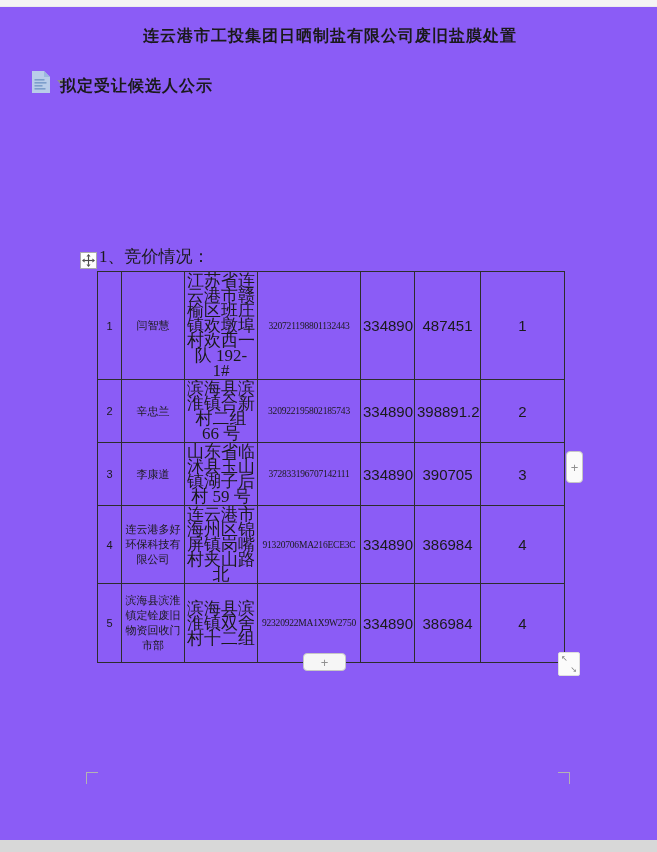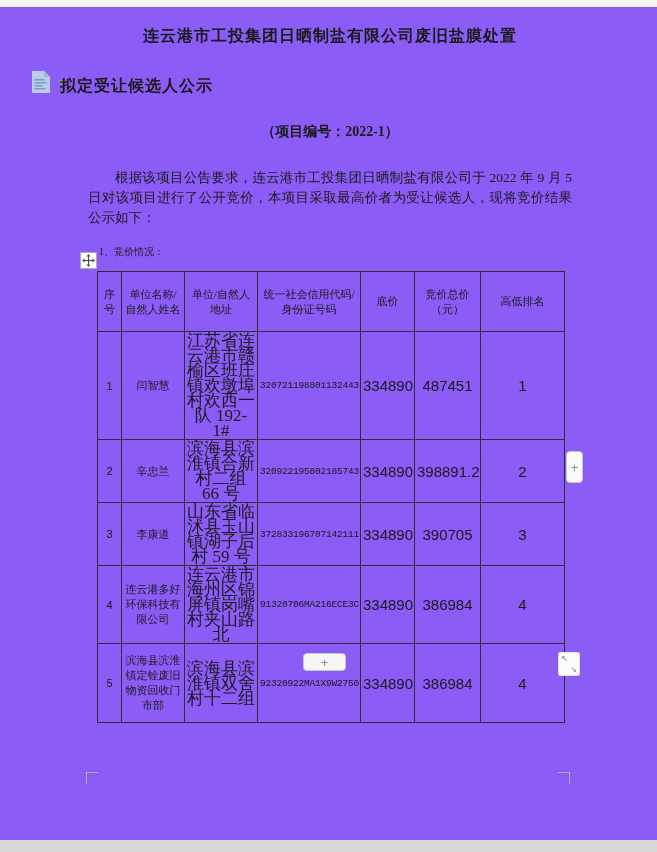--- a/index.html
+++ b/index.html
@@ -12,36 +12,36 @@
     background:#f4f4f4; border-bottom:1px solid #ececec; }
 
   .doc-title   { position:absolute; left:60px; top:26px; width:540px; text-align:center;
                  font-size:16px; font-weight:bold; letter-spacing:1px; }
   .doc-subtitle{ position:absolute; left:60px; top:76px; width:540px; text-align:left;
                  font-size:16px; font-weight:bold; letter-spacing:1px; }
   .doc-project { position:absolute; left:60px; top:123px; width:540px; text-align:center;
                  font-size:14px; font-weight:bold; }
   .intro { position:absolute; left:88px; top:168px; width:484px;
            font-size:13.5px; line-height:20px; text-indent:2em; text-align:justify; }
-  .sec1  { position:absolute; left:99px; top:245px; font-size:10px; }
+  .sec1  { position:absolute; left:99px; top:245px; font-size:17px; }
   .sec2  { position:absolute; left:88px; top:682px; width:484px; font-size:13.5px; text-indent:2em; }
   .sec3  { position:absolute; left:88px; top:708px; width:484px;
            font-size:13.5px; line-height:19px; text-indent:2em; text-align:justify; }
 
   table.bid { position:absolute; left:97px; top:271px; border-collapse:collapse;
               table-layout:fixed; width:467px; }
   table.bid td, table.bid th {
     border:1px solid #2d2d2d; text-align:center; vertical-align:middle;
     padding:1px 2px; font-weight:normal; overflow:hidden;
   }
   th.hcell   { font-size:11px; line-height:15px; }
   td.c-seq   { font-family:"Liberation Sans","DejaVu Sans",sans-serif; font-size:11px; }
   td.c-name  { font-size:11px; line-height:15px; }
   td.c-addr  { font-size:17px; line-height:15px; }
-  td.c-code  { font-family:Liberation Mono, monospace; font-size:9.5px;
+  td.c-code  { font-family:Liberation Serif, serif; font-size:9.5px;
                white-space:nowrap; letter-spacing:-0.2px; }
   td.c-num   { font-family:Liberation Sans, sans-serif; font-size:15px; }
 
   
   .paste-btn { position:absolute; left:31px; top:70px; width:34px; height:26px; }
   .paste-drop { position:absolute; left:26px; top:10px; width:0; height:0;
      border-left:4px solid transparent; border-right:4px solid transparent;
      border-top:5px solid #8e8e8e; }
   .move-handle { position:absolute; left:80px; top:252px; width:17px; height:17px;
      border:1px solid #ababab; background:#fdfdfd; box-sizing:border-box;
@@ -76,23 +76,21 @@
       <rect x="3.5" y="9" width="10" height="1.6" fill="#7d9ecb"></rect>
       <rect x="3.5" y="12" width="12" height="1.6" fill="#7d9ecb"></rect>
       <rect x="3.5" y="15" width="8" height="1.6" fill="#7d9ecb"></rect>
       <rect x="3.5" y="18" width="11" height="1.6" fill="#7d9ecb"></rect>
     </svg>
     <span class="paste-drop"></span>
   </div>
 
   <div class="doc-title">连云港市工投集团日晒制盐有限公司废旧盐膜处置</div>
   <div class="doc-subtitle">拟定受让候选人公示</div>
-  <div class="doc-project">（项目编号：2022-1）</div>
 
-  <div class="intro">根据该项目公告要求，连云港市工投集团日晒制盐有限公司于 2022 年 9 月 5 日对该项目进行了公开竞价，本项目采取最高价者为受让候选人，现将竞价结果公示如下：</div>
 
   <div class="move-handle">
     <svg width="13" height="13" viewBox="0 0 14 14">
       <g fill="#4a4a4a">
         <rect x="6.4" y="2.5" width="1.2" height="9"></rect>
         <rect x="2.5" y="6.4" width="9" height="1.2"></rect>
         <polygon points="7,0 9.2,2.8 4.8,2.8"></polygon>
         <polygon points="7,14 9.2,11.2 4.8,11.2"></polygon>
         <polygon points="0,7 2.8,4.8 2.8,9.2"></polygon>
         <polygon points="14,7 11.2,4.8 11.2,9.2"></polygon>
@@ -106,29 +104,20 @@
     <colgroup>
       <col style="width:24px">
         <col style="width:63px">
         <col style="width:73px">
       <col style="width:103px">
         <col style="width:54px">
         <col style="width:66px">
         <col style="width:84px">
     </colgroup>
     <tbody>
-        <tr style="height:60px">
-      <th class="hcell">序号</th>
-      <th class="hcell">单位名称/自然人姓名</th>
-      <th class="hcell">单位/自然人地址</th>
-      <th class="hcell">统一社会信用代码/身份证号码</th>
-      <th class="hcell">底价</th>
-      <th class="hcell">竞价总价（元）</th>
-      <th class="hcell">高低排名</th>
-    </tr>
     <tr style="height:68px">
       <td class="c-seq">1</td>
       <td class="c-name">闫智慧</td>
       <td class="c-addr">江苏省连云港市赣榆区班庄镇欢墩埠村欢西一队 192-1#</td>
       <td class="c-code">320721198801132443</td>
       <td class="c-num">334890</td>
       <td class="c-num">487451</td>
       <td class="c-num">1</td>
     </tr>
     <tr style="height:52px">

